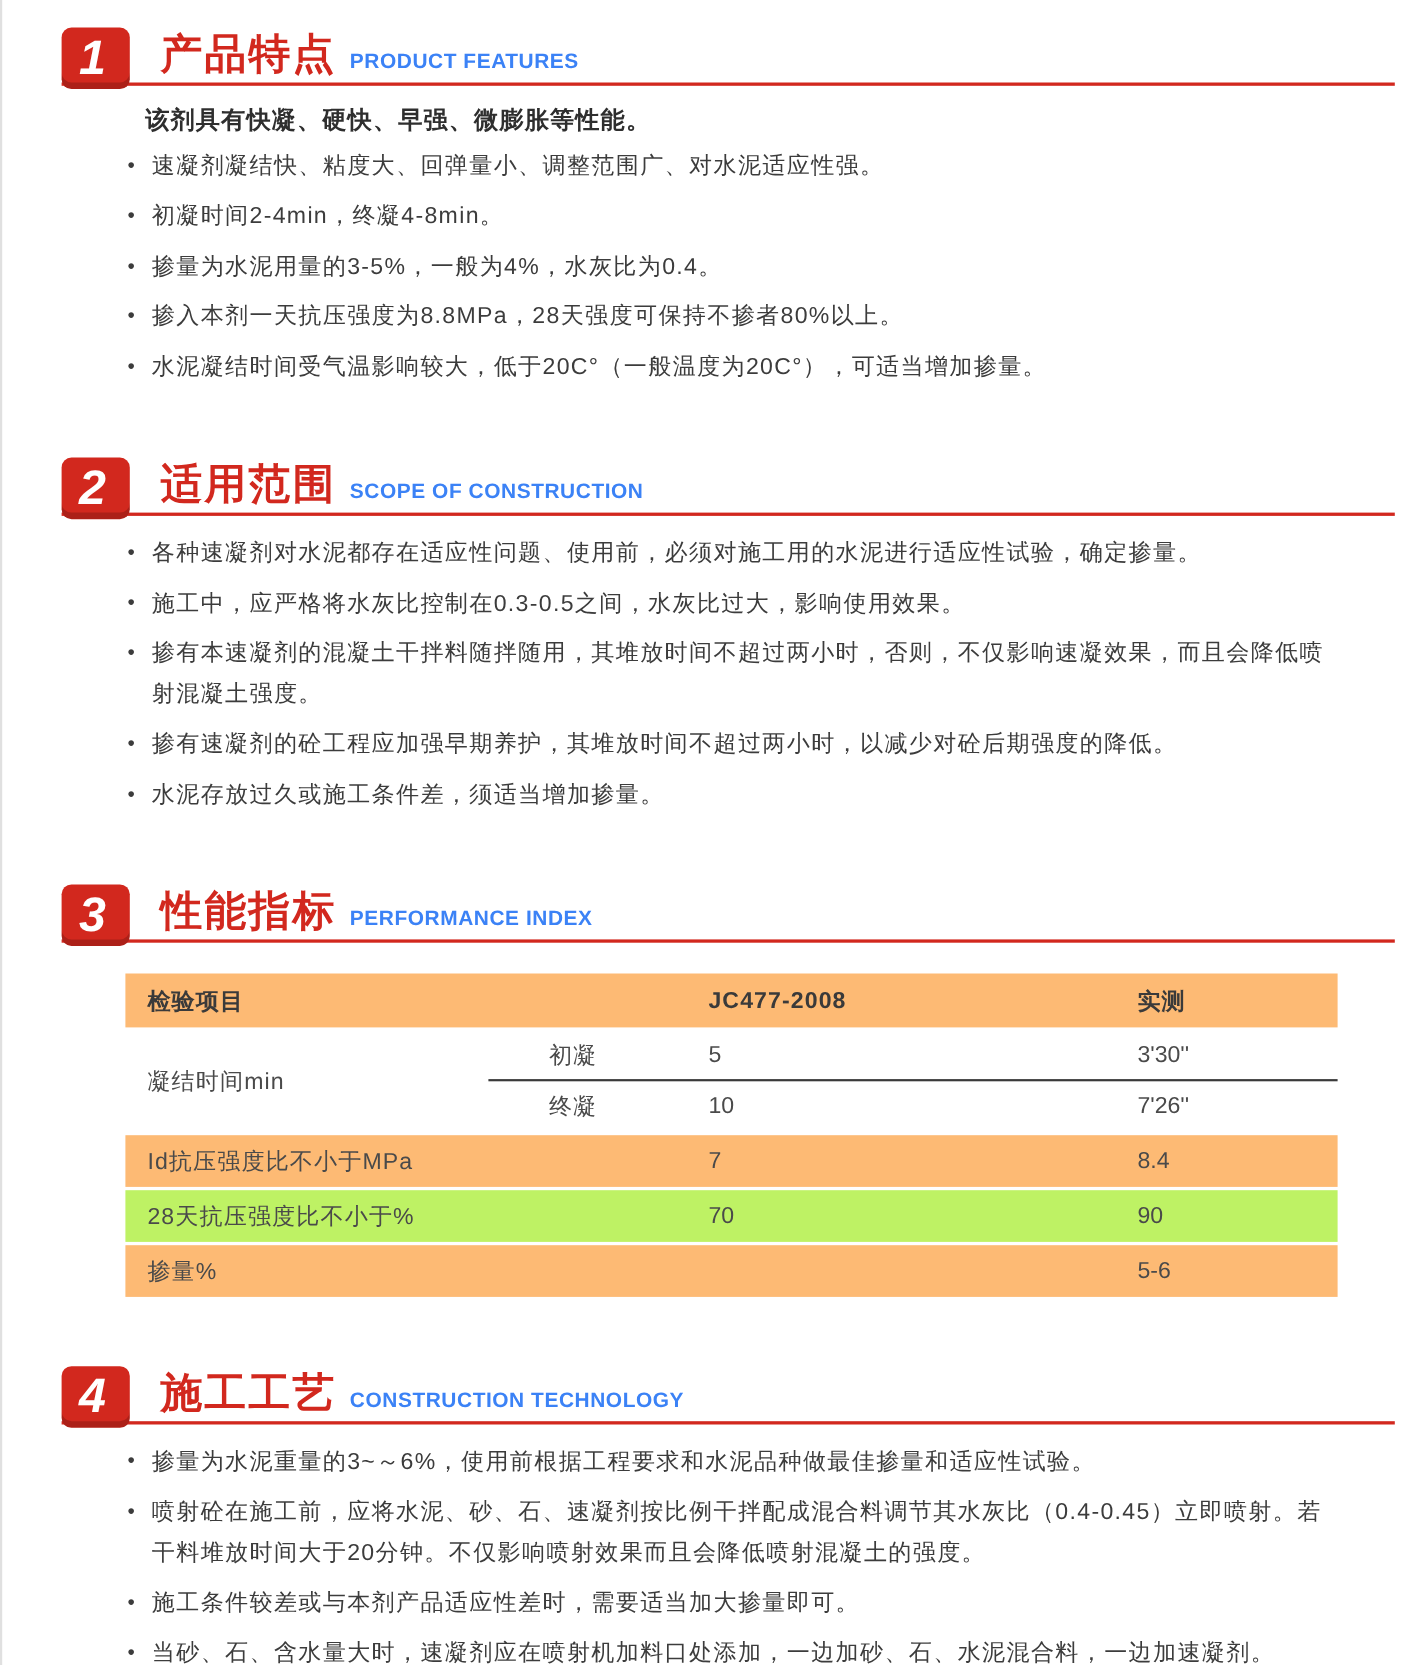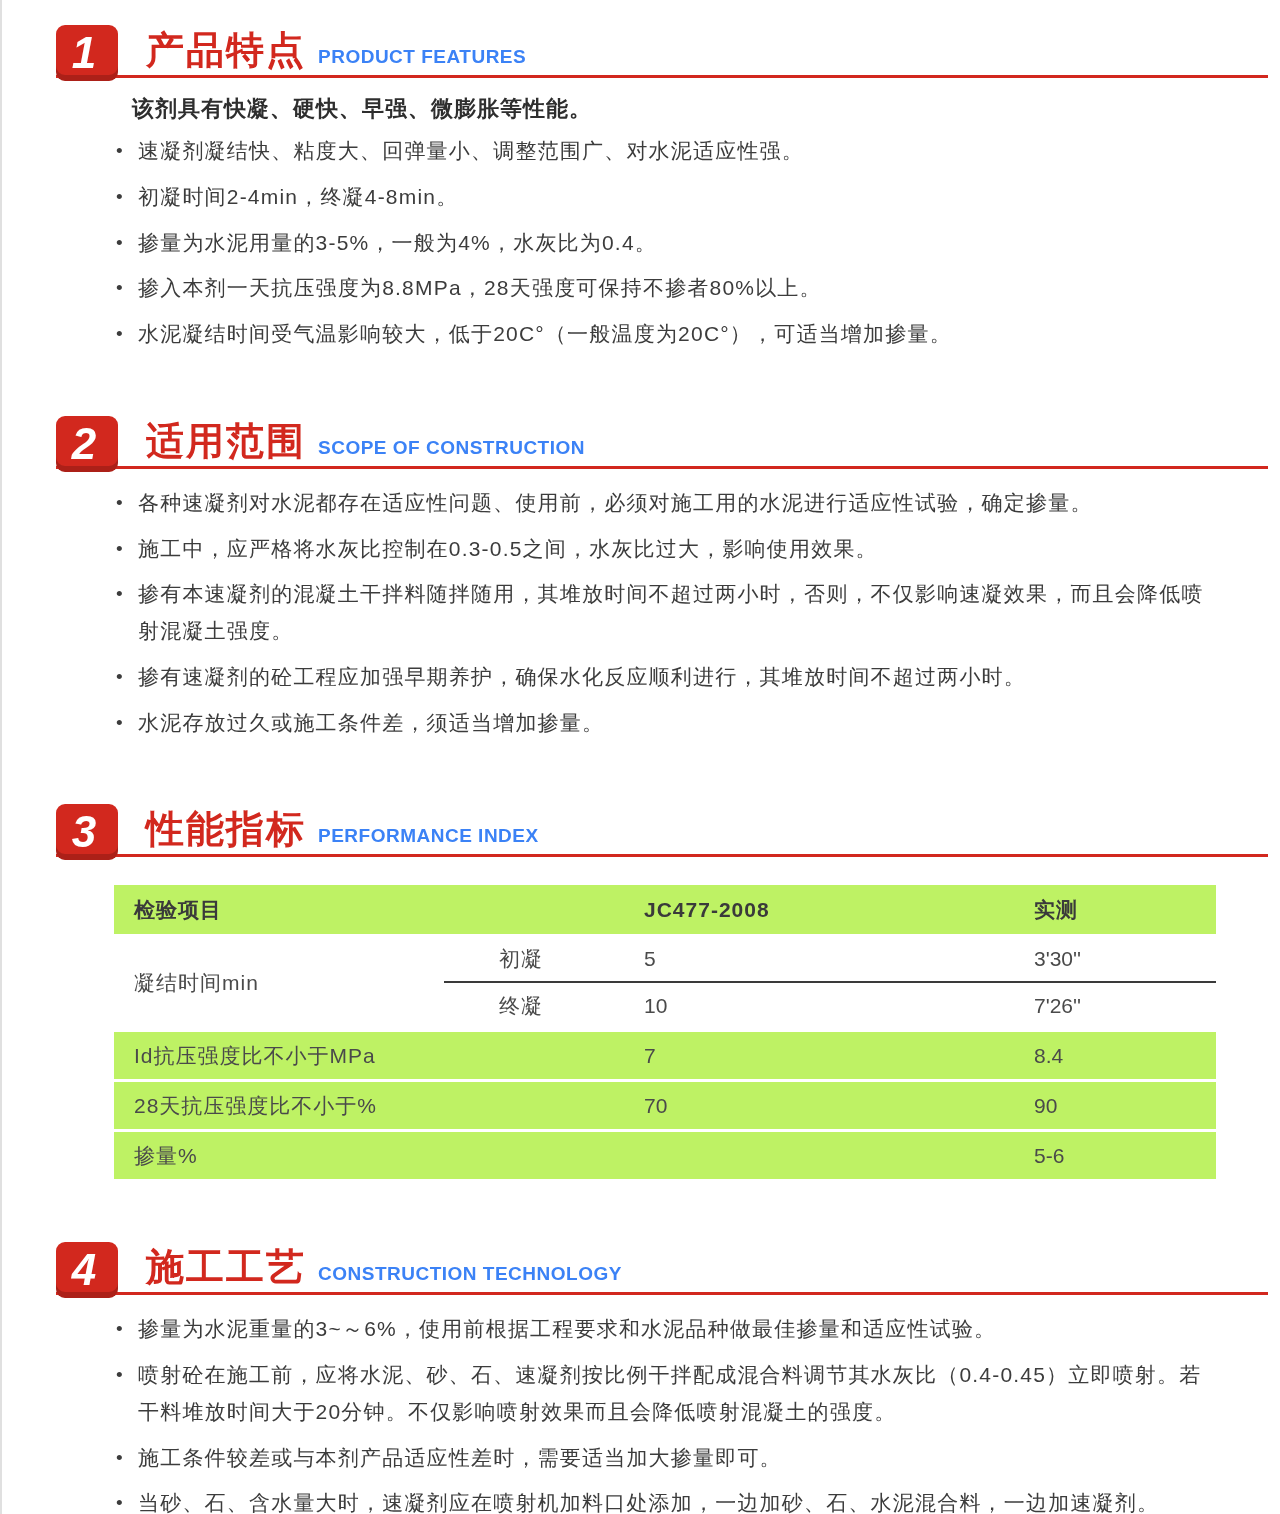--- a/index.html
+++ b/index.html
@@ -51,21 +51,21 @@
     line-height:1.75; letter-spacing:1.2px;
     margin:9px 0;
   }
   ul.bullets li::before {
     content:"•"; position:absolute; left:2px; top:1px;
     color:#3c3c3c; font-size:19px;
   }
 
   
   .ptable { margin:28px 64px 0 112px; width:1102px; font-size:21px; color:#4a4a4a; }
-  .grey { background:#bef264; }
+  .grey { background:#fdba74; }
   .white { background:#bef264; }
   .t-row, .sub-row { display:grid; align-items:center; }
   .t-row { grid-template-columns:330px 200px 290px 1fr; min-height:47px; margin-bottom:3px; }
   .t-head { font-weight:bold; color:#3a3a3a; min-height:49px; letter-spacing:1px; }
   .c1 { padding-left:20px; letter-spacing:1px; }
   .c3 { text-align:left; }
   .c4 { padding-left:100px; }
   .setting-block { display:grid; grid-template-columns:330px 1fr; margin-bottom:3px; background:#fff; }
   .setting-label { padding-left:20px; align-self:center; letter-spacing:1px; }
   .sub-row { grid-template-columns:200px 290px 1fr; height:46px; }
@@ -97,21 +97,21 @@
   <div class="sec-header">
     <div class="badge">2</div>
     <div class="title-zh">适用范围</div>
     <div class="title-en">SCOPE OF CONSTRUCTION</div>
   </div>
   <div class="content">
     <ul class="bullets">
       <li>各种速凝剂对水泥都存在适应性问题、使用前，必须对施工用的水泥进行适应性试验，确定掺量。</li>
       <li>施工中，应严格将水灰比控制在0.3-0.5之间，水灰比过大，影响使用效果。</li>
       <li>掺有本速凝剂的混凝土干拌料随拌随用，其堆放时间不超过两小时，否则，不仅影响速凝效果，而且会降低喷射混凝土强度。</li>
-      <li>掺有速凝剂的砼工程应加强早期养护，确保水化反应顺利进行，其堆放时间不超过两小时。</li>
+      <li>掺有速凝剂的砼工程应加强早期养护，其堆放时间不超过两小时，以减少对砼后期强度的降低。</li>
       <li>水泥存放过久或施工条件差，须适当增加掺量。</li>
     </ul>
   </div>
 </div>
 
 <div class="section">
   <div class="sec-header">
     <div class="badge">3</div>
     <div class="title-zh">性能指标</div>
     <div class="title-en">PERFORMANCE INDEX</div>

